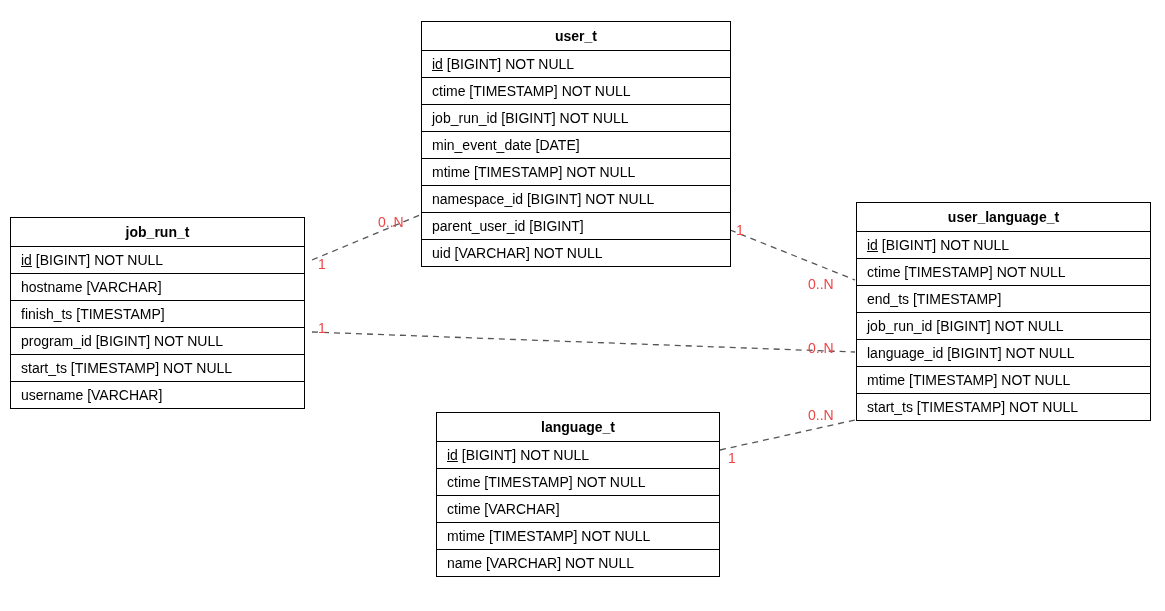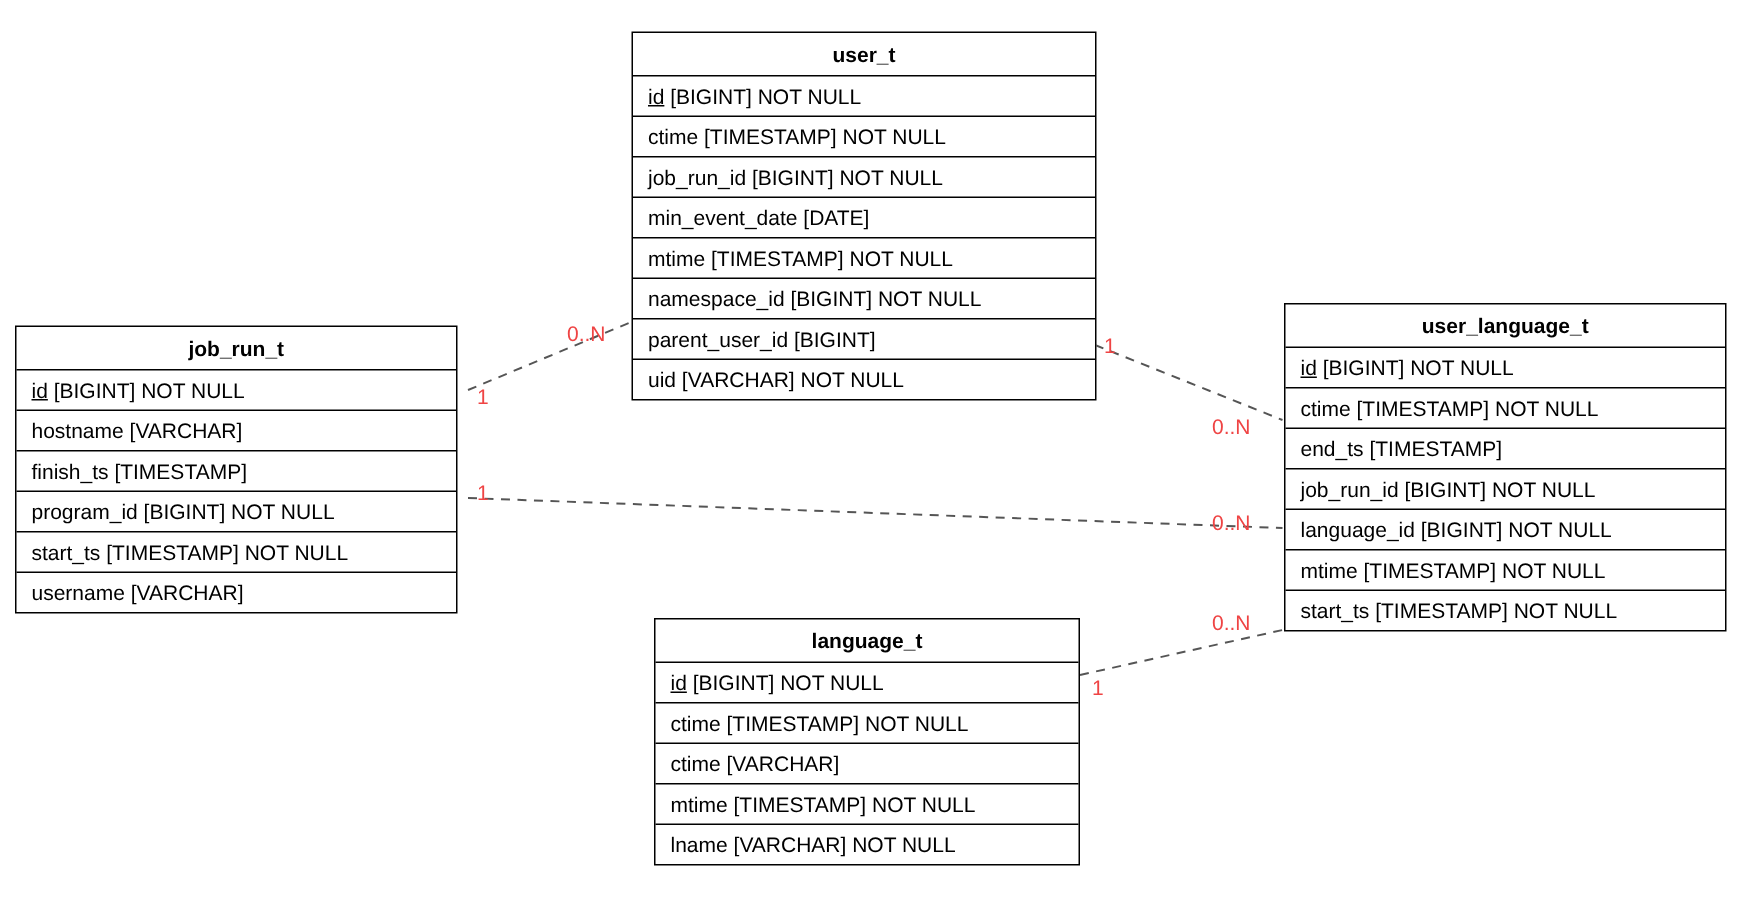--- a/index.html
+++ b/index.html
@@ -58,21 +58,21 @@
     <div class="attr"><span>parent_user_id</span>&nbsp;<span>[BIGINT]</span></div>
     <div class="attr"><span>uid</span>&nbsp;<span>[VARCHAR] NOT NULL</span></div>
   </div>
 
   <div class="entity" style="left:436px;top:412px;width:282px">
     <div class="entity-title">language_t</div>
     <div class="attr"><span class="pk">id</span>&nbsp;<span>[BIGINT] NOT NULL</span></div>
     <div class="attr"><span>ctime</span>&nbsp;<span>[TIMESTAMP] NOT NULL</span></div>
     <div class="attr"><span>ctime</span>&nbsp;<span>[VARCHAR]</span></div>
     <div class="attr"><span>mtime</span>&nbsp;<span>[TIMESTAMP] NOT NULL</span></div>
-    <div class="attr"><span>lname</span>&nbsp;<span>[VARCHAR] NOT NULL</span></div>
+    <div class="attr"><span>name</span>&nbsp;<span>[VARCHAR] NOT NULL</span></div>
   </div>
 
   <div class="entity" style="left:856px;top:202px;width:293px">
     <div class="entity-title">user_language_t</div>
     <div class="attr"><span class="pk">id</span>&nbsp;<span>[BIGINT] NOT NULL</span></div>
     <div class="attr"><span>ctime</span>&nbsp;<span>[TIMESTAMP] NOT NULL</span></div>
     <div class="attr"><span>end_ts</span>&nbsp;<span>[TIMESTAMP]</span></div>
     <div class="attr"><span>job_run_id</span>&nbsp;<span>[BIGINT] NOT NULL</span></div>
     <div class="attr"><span>language_id</span>&nbsp;<span>[BIGINT] NOT NULL</span></div>
     <div class="attr"><span>mtime</span>&nbsp;<span>[TIMESTAMP] NOT NULL</span></div>

